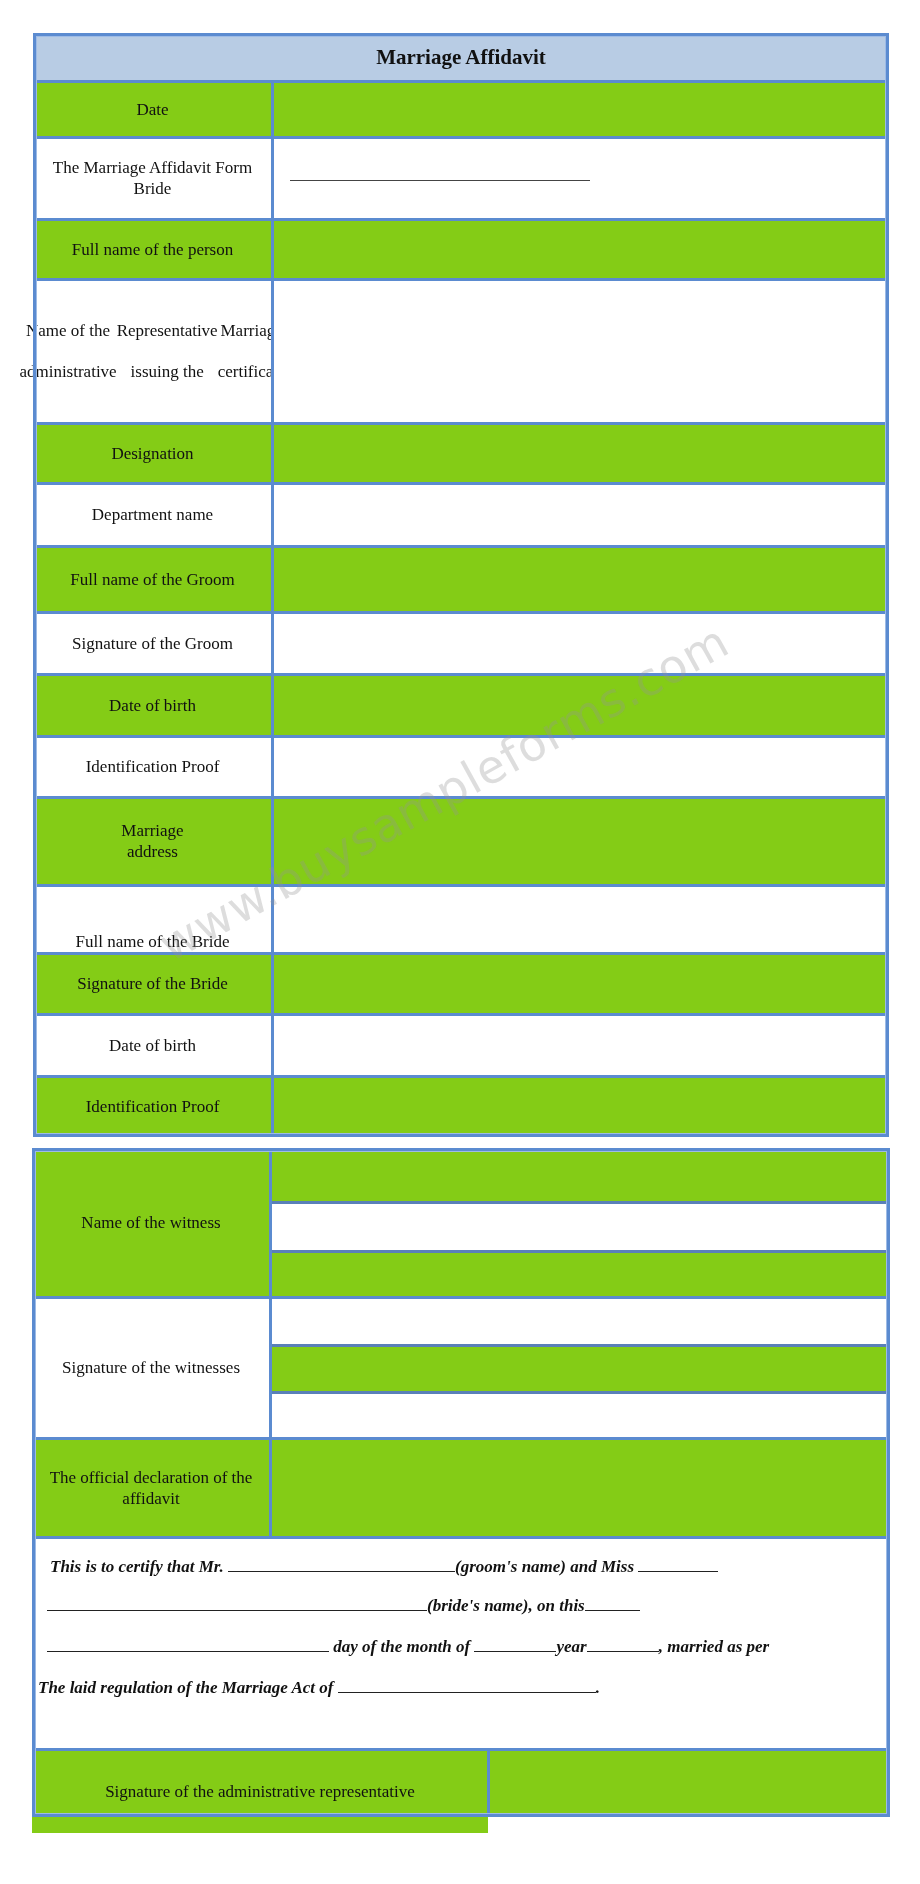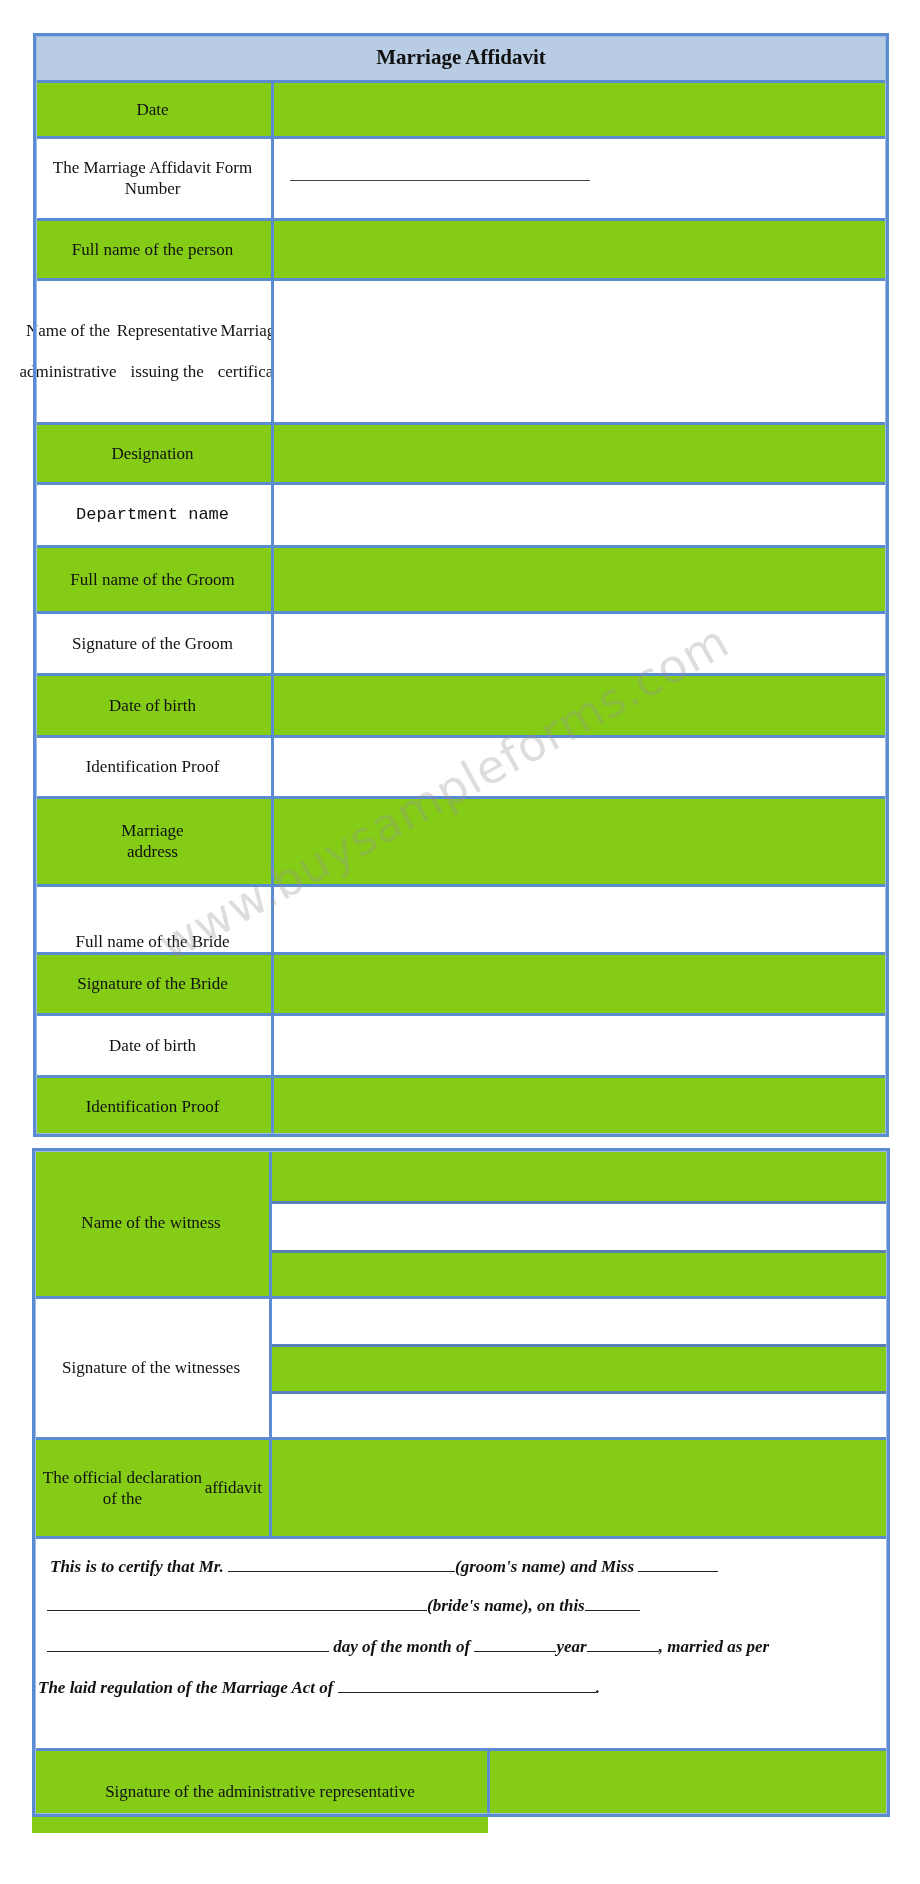--- a/index.html
+++ b/index.html
@@ -32,21 +32,21 @@
     <span class="title">Marriage Affidavit</span>
   </div>
 
   <div class="cell light label" style="left:0;top:48px;width:239px;height:56px;">
     <span>Date</span>
   </div>
   <div class="cell light field" style="left:239px;top:48px;width:617px;height:56px;"></div>
 
   <div class="cell white label" style="left:0;top:104px;width:239px;height:82px;flex-direction:column;">
     <span>The Marriage Affidavit Form</span>
-    <span>Number</span>
+    <span>Bride</span>
   </div>
   <div class="cell white field" style="left:239px;top:104px;width:617px;height:82px;">
     <div class="underline" style="left:18px;top:43px;width:300px;"></div>
   </div>
 
   <div class="cell light label" style="left:0;top:186px;width:239px;height:60px;">
     <span>Full name of the person</span>
   </div>
   <div class="cell light field" style="left:239px;top:186px;width:617px;height:60px;"></div>
 
@@ -55,21 +55,21 @@
     <span>Representative issuing the</span>
     <span>Marriage certificate</span>
   </div>
   <div class="cell white field" style="left:239px;top:246px;width:617px;height:144px;"></div>
 
   <div class="cell light label" style="left:0;top:390px;width:239px;height:60px;">
     <span>Designation</span>
   </div>
   <div class="cell light field" style="left:239px;top:390px;width:617px;height:60px;"></div>
 
-  <div class="cell white label" style="left:0;top:450px;width:239px;height:63px;font-family:Liberation Mono, monospace;">
+  <div class="cell white label" style="left:0;top:450px;width:239px;height:63px;">
     <span>Department name</span>
   </div>
   <div class="cell white field" style="left:239px;top:450px;width:617px;height:63px;"></div>
 
   <div class="cell light label" style="left:0;top:513px;width:239px;height:66px;">
     <span>Full name of the Groom</span>
   </div>
   <div class="cell light field" style="left:239px;top:513px;width:617px;height:66px;"></div>
 
   <div class="cell white label" style="left:0;top:579px;width:239px;height:62px;">
@@ -142,21 +142,21 @@
   <div class="cell white field" style="left:238px;top:54px;width:620px;height:49px;"></div>
   <div class="cell light field" style="left:238px;top:103px;width:620px;height:46px;"></div>
 
   <div class="cell white label" style="left:0;top:149px;width:238px;height:141px;">
     <span>Signature of the witnesses</span>
   </div>
   <div class="cell white field" style="left:238px;top:149px;width:620px;height:48px;"></div>
   <div class="cell light field" style="left:238px;top:197px;width:620px;height:47px;"></div>
   <div class="cell white field" style="left:238px;top:244px;width:620px;height:46px;"></div>
 
-  <div class="cell light label" style="left:0;top:290px;width:238px;height:99px;flex-direction:row;">
+  <div class="cell light label" style="left:0;top:290px;width:238px;height:99px;flex-direction:column;">
     <span>The official declaration of the</span>
     <span>affidavit</span>
   </div>
   <div class="cell light field" style="left:238px;top:290px;width:620px;height:99px;"></div>
 
   <div class="abs white" style="left:0;top:389px;width:858px;height:212px;">
 
     <div class="para" style="left:18px;top:19px;"><span>This is to certify that Mr. </span><span class="blank" style="display:inline-block;width:227px;border-bottom:1px solid #222;height:15px;"></span><span>(groom's name) and Miss </span><span class="blank" style="display:inline-block;width:80px;border-bottom:1px solid #222;height:15px;"></span></div>
 
     <div class="para" style="left:15px;top:58px;"><span class="blank" style="display:inline-block;width:380px;border-bottom:1px solid #222;height:15px;"></span><span>(bride's name), on this</span><span class="blank" style="display:inline-block;width:55px;border-bottom:1px solid #222;height:15px;"></span></div>

